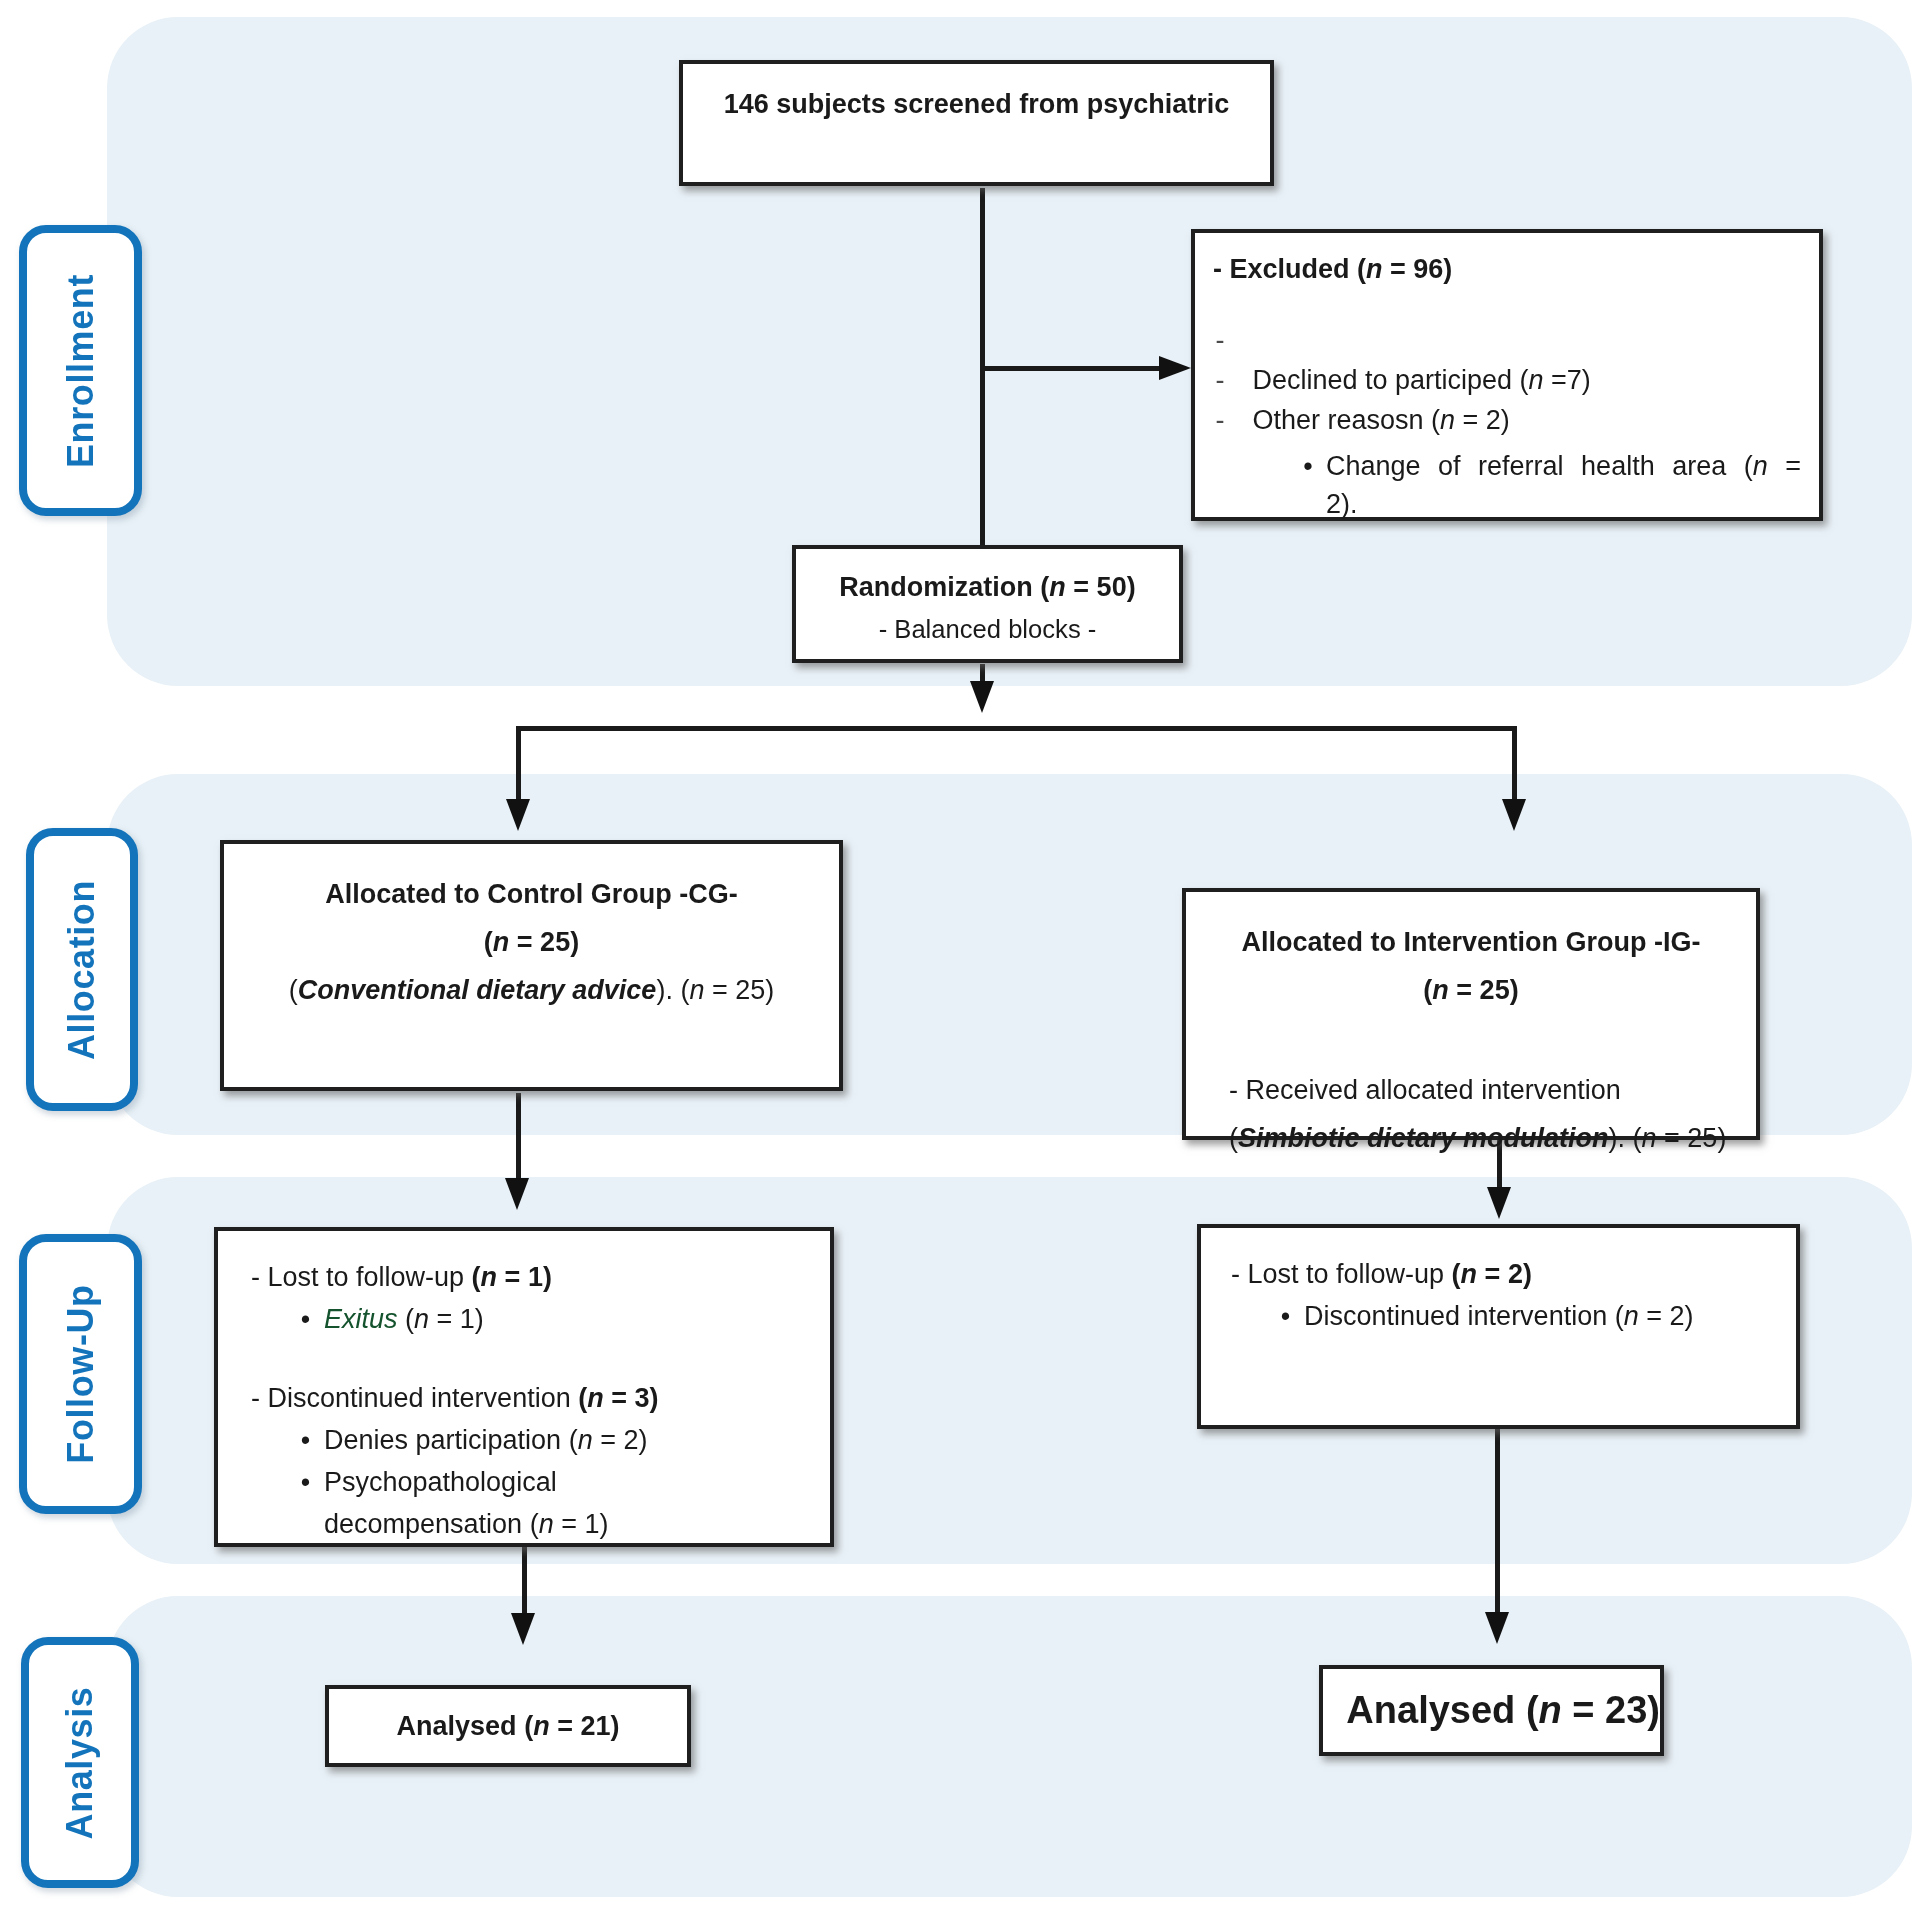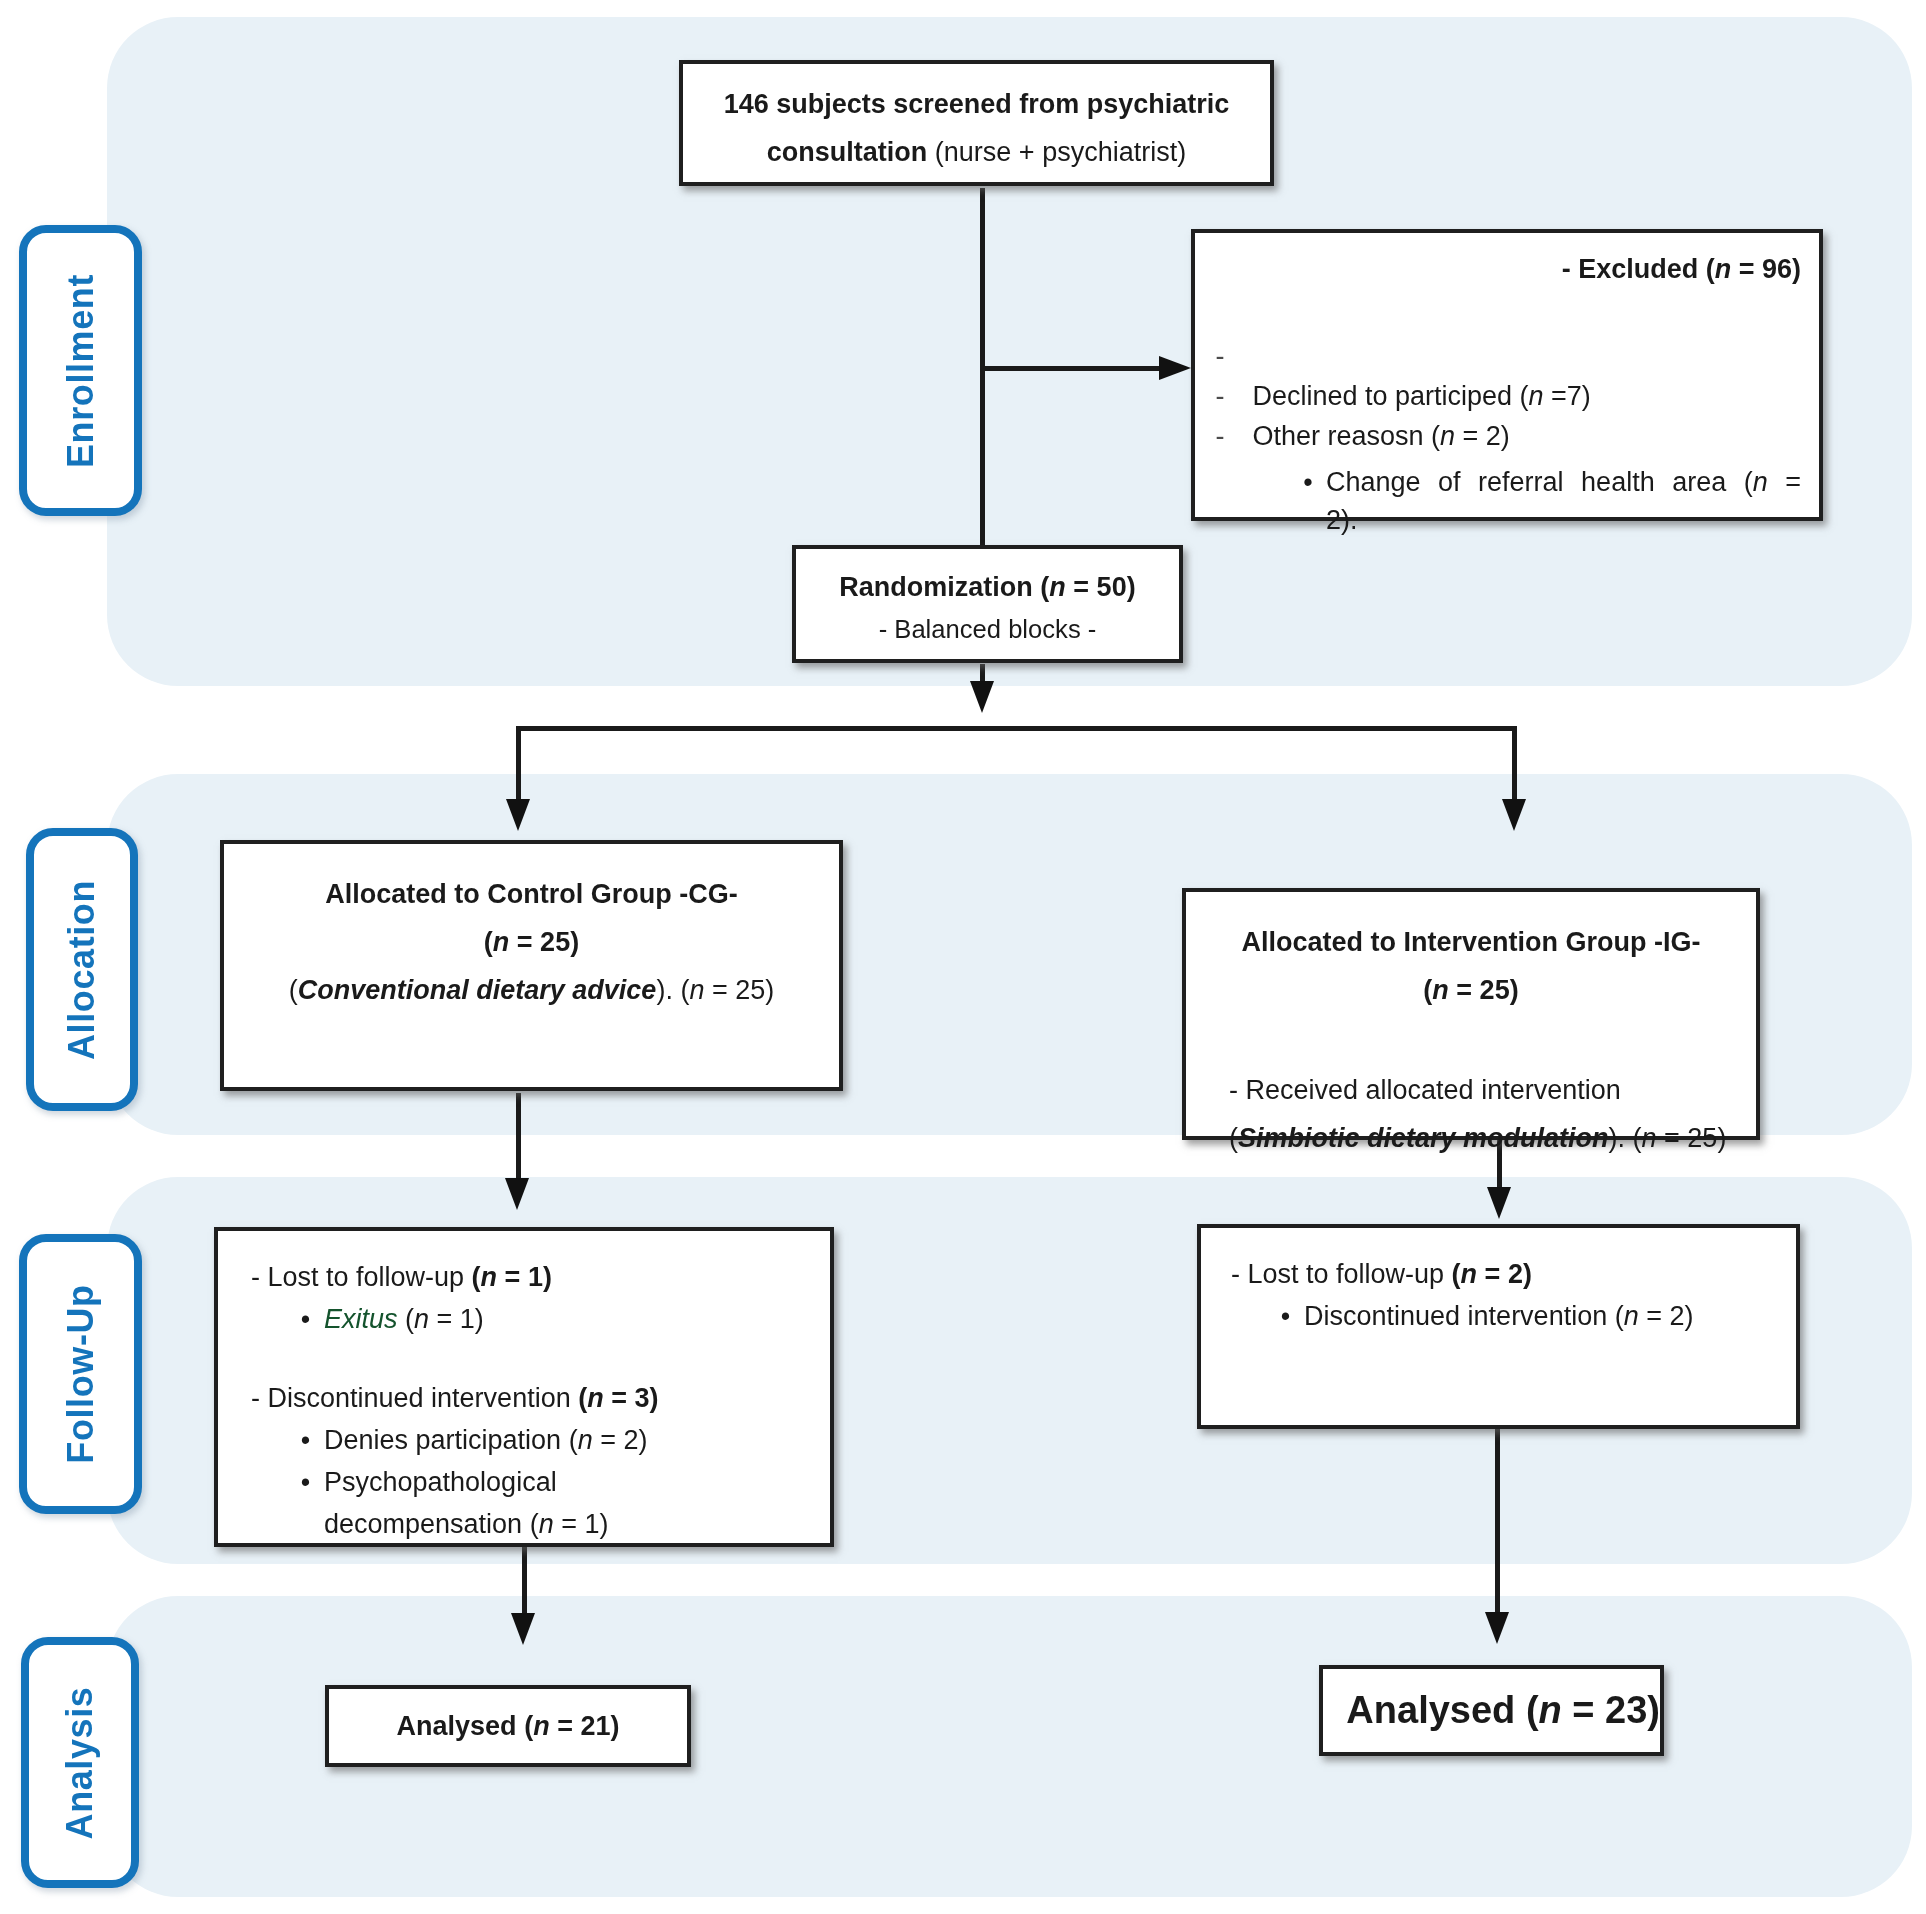--- a/index.html
+++ b/index.html
@@ -29,21 +29,21 @@
   .box{
     position:absolute;background:#ffffff;border:4.2px solid #1f1f1f;
     box-shadow:4.2px 4.8px 7.1px rgba(100,100,100,.6);
     font-size:27px;line-height:39px;box-sizing:border-box;
   }
   .b{font-weight:bold;}
   .bi{font-weight:bold;font-style:italic;}
   .exitus{color:#14532d;font-style:italic;}
   .box.screened{left:679px;top:60px;width:595px;height:126px;padding-top:15.5px;text-align:center;line-height:48px;}
   .box.excluded{left:1191px;top:229px;width:632px;height:292px;padding:16.7px 18px 0 18px;}
-  .exc-title{text-align:right;margin-bottom:47px;}
+  .exc-title{text-align:left;margin-bottom:31px;}
   .ditem{display:flex;line-height:40px;}
   .ditem .dash{width:37px;text-align:left;color:#4a4a4a;padding-left:2.4px;flex:0 0 37px;}
   .bullet{display:flex;}
   .bullet .bdot{flex:0 0 36px;text-align:center;}
   .excluded .bullet{margin-left:77px;margin-top:7.1px;line-height:38px;}
   .excluded .btext{width:482px;}
   .jline{text-align:justify;text-align-last:justify;}
   .box.rand{left:792px;top:545px;width:391px;height:118px;padding-top:16.7px;text-align:center;line-height:42px;}
   .rand .sub{font-size:25.6px;}
   .box.aleft{left:220px;top:840px;width:623px;height:251px;padding-top:26px;text-align:center;line-height:48px;}
@@ -101,21 +101,20 @@
   <div class="ah-down" style="left:505px;top:1178px;"></div>
   <div class="vline" style="left:1497px;top:1104px;height:85px;"></div>
   <div class="ah-down" style="left:1487px;top:1187px;"></div>
   <div class="vline" style="left:522px;top:1547px;height:68px;"></div>
   <div class="ah-down" style="left:511px;top:1613px;"></div>
   <div class="vline" style="left:1495px;top:1429px;height:185px;"></div>
   <div class="ah-down" style="left:1485px;top:1612px;"></div>
 
   <div class="box screened">
     <div class="b">146 subjects screened from psychiatric</div>
-    <div><span class="b">consultation</span><span> (nurse + psychiatrist)</span></div>
   </div>
 
   <div class="box excluded">
     <div class="exc-title b"><span>- Excluded </span><span class="nexpr">(<i>n</i> = 96)</span></div>
     <div class="ditem">
       <span class="dash">-</span>
     </div>
     <div class="ditem">
       <span class="dash">-</span>
       <span><span>Declined to participed </span><span class="nexpr">(<i>n</i> =7)</span></span>

